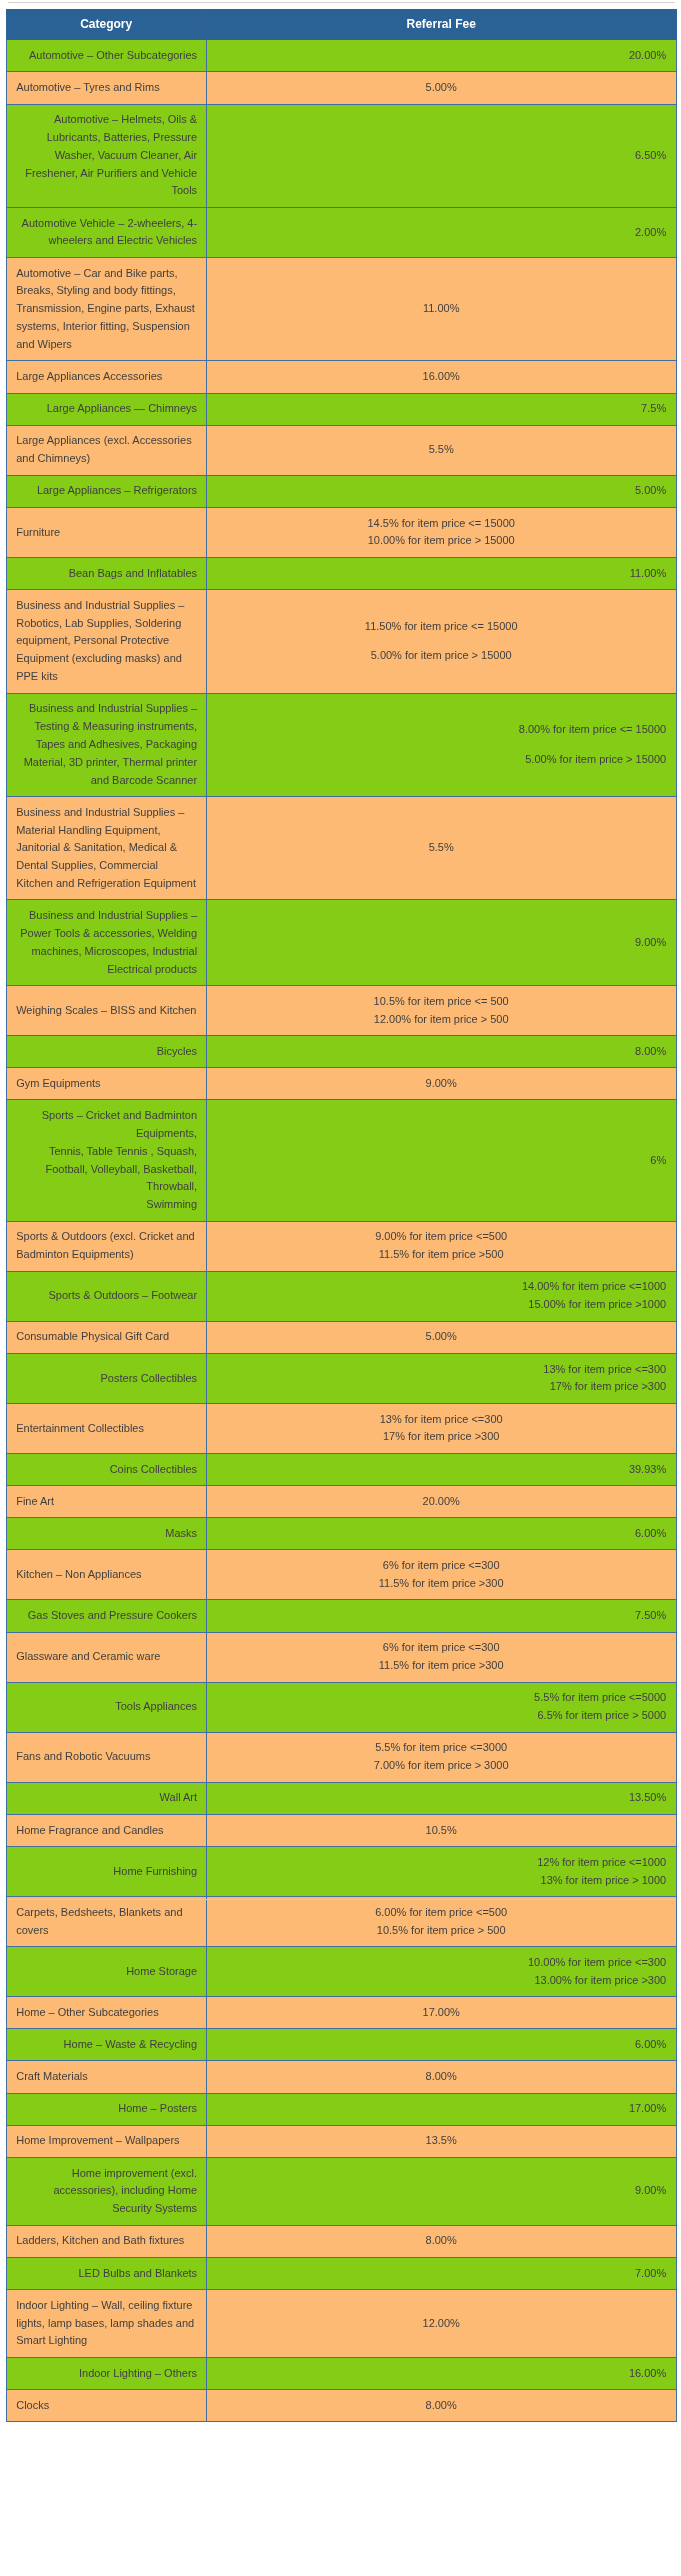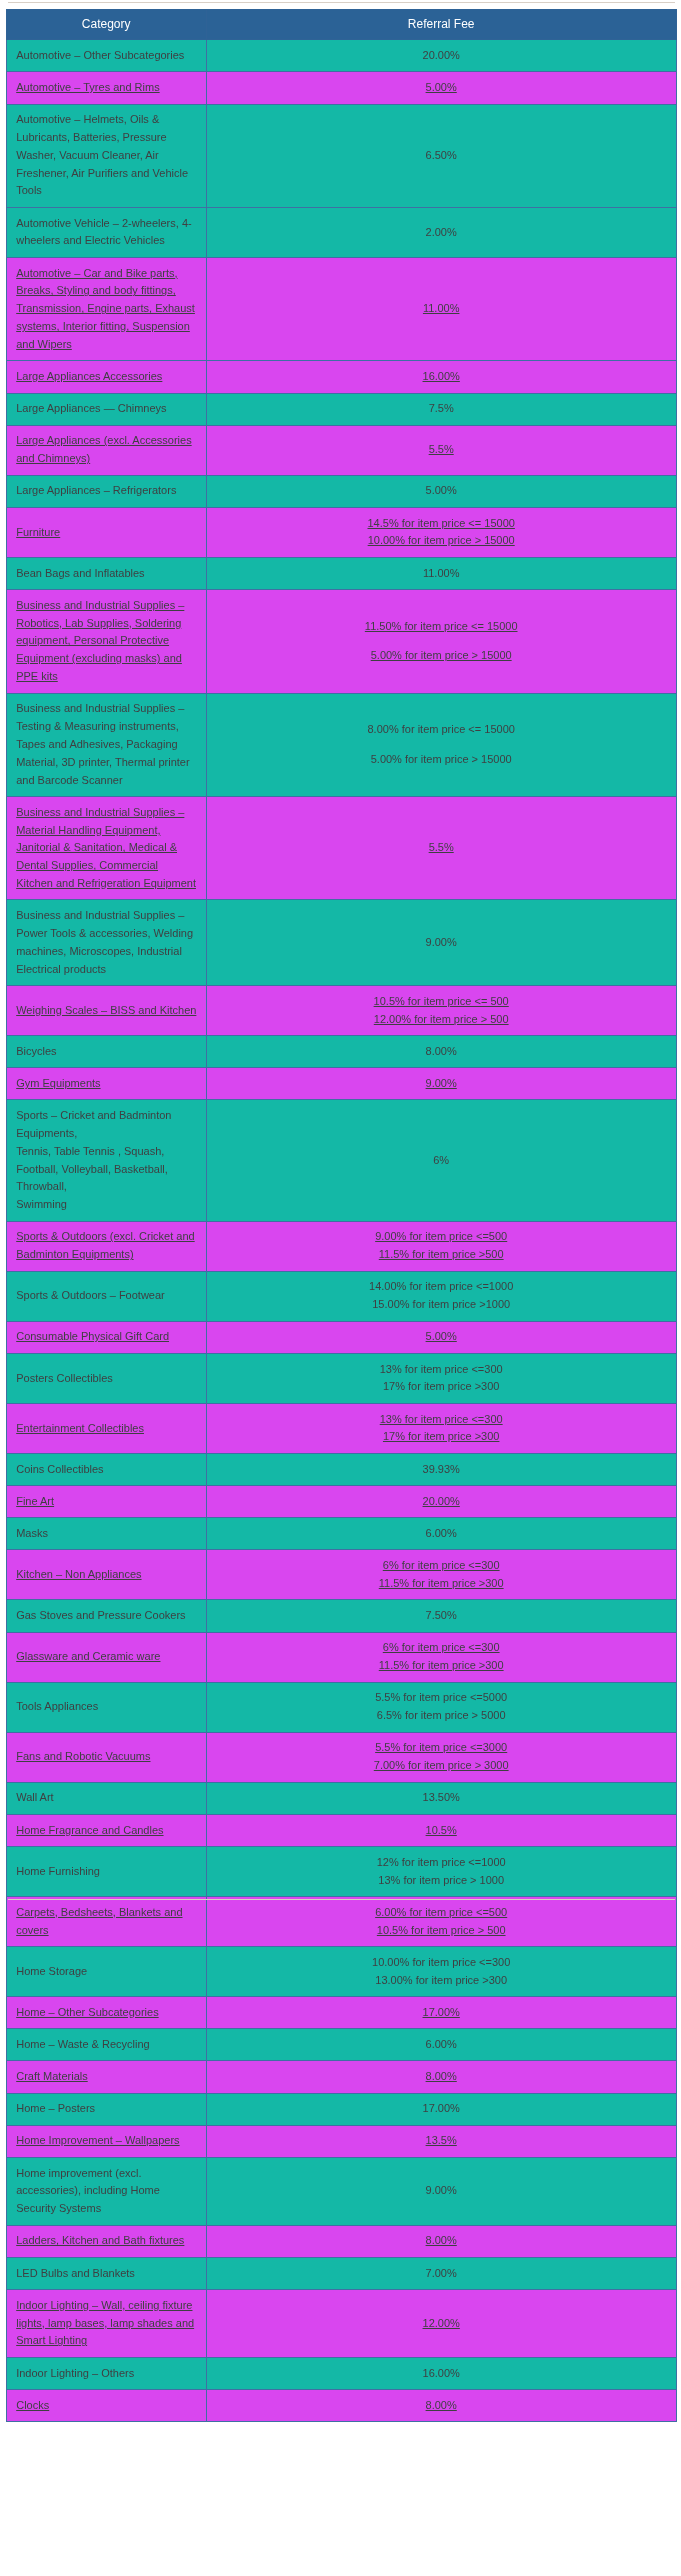--- a/index.html
+++ b/index.html
@@ -39,21 +39,21 @@
     border: 1px solid #2f6296;
   }
 
   table.fee-table col.col-category { width: 200px; }
   table.fee-table col.col-fee { width: 470px; }
 
   thead th {
     background: #2b6296;
     color: #ffffff;
     font-size: 12px;
-    font-weight: normal;
+    font-weight: bold;
     text-align: center;
     padding: 7.6px 5.7px;
     border: 1px solid #2f6296;
     line-height: 1.2;
   }
 
   tbody td {
     border: 1px solid #3f6fa3;
     font-size: 11px;
     line-height: 1.62;
@@ -67,25 +67,25 @@
     word-wrap: break-word;
   }
 
   tbody td.fee {
     padding: 6.7px 9.5px;
     text-align: center;
     margin-left: 12px;
   }
 
   tbody tr.alt td {
-    background: #d946ef;
-    text-decoration: underline;
+    background: #fdba74;
   }
   tbody tr.plain td {
-    background: #14b8a6;
+    background: #84cc16;
+    text-align: right;
   }
 
   .fee-line { display: block; }
   .fee-gap { display: block; height: 11.4px; }
 
   
   .page-rule-mid {
     position: absolute;
     left: 7.6px;
     right: 5.7px;

